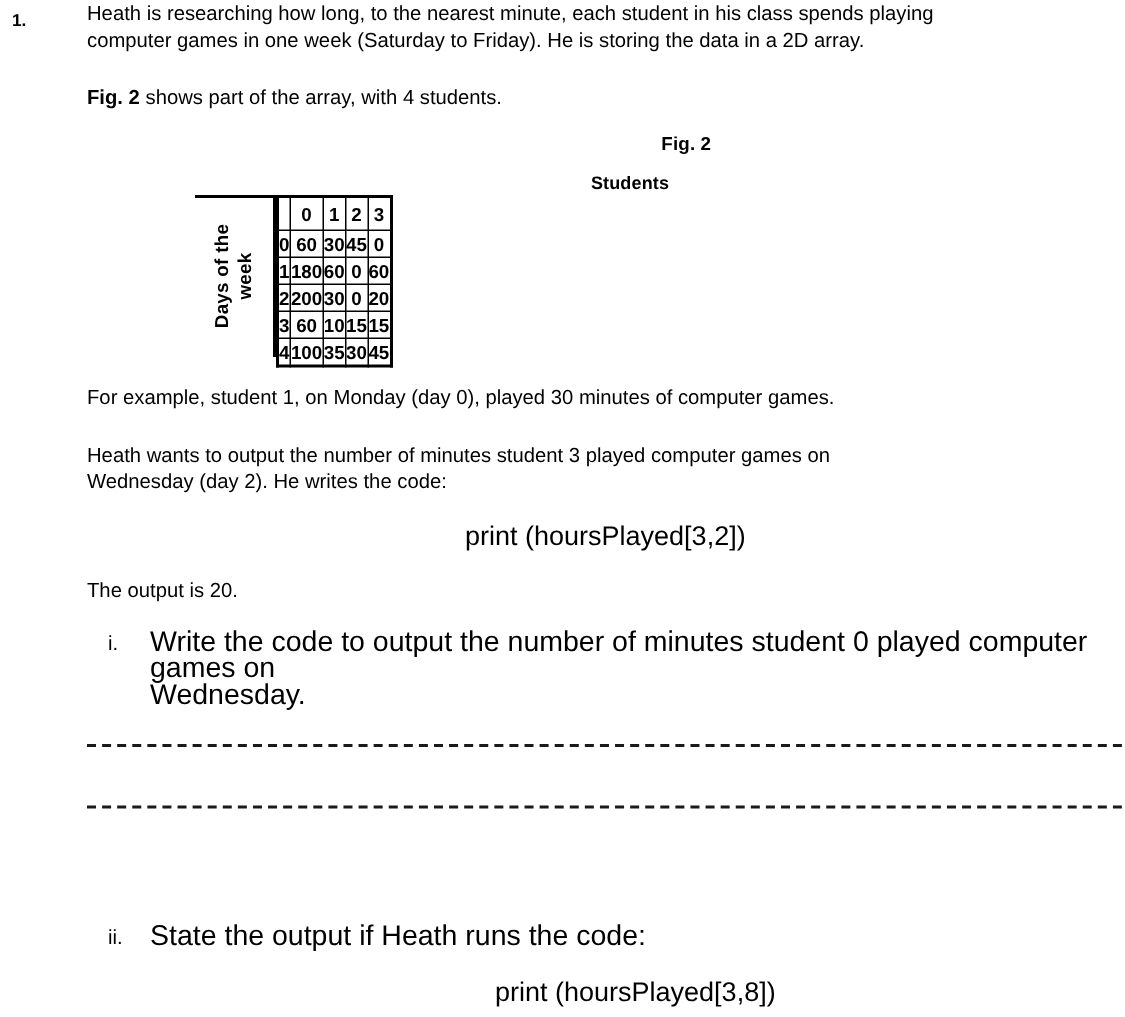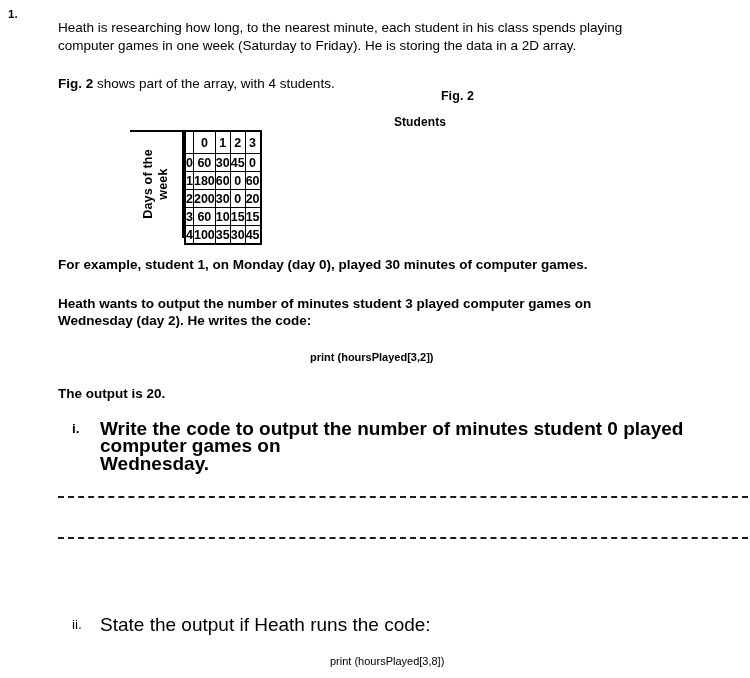--- a/index.html
+++ b/index.html
@@ -31,21 +31,21 @@
     left: 8px;
     top: 6px;
     font-weight: bold;
     font-size: 11.5px;
   }
 
   
   .body-col {
     position: absolute;
     left: 58px;
-    top: 19px;
+    top: 0;
     width: 676px;
   }
 
   .para {
     margin: 0 0 0 0;
     font-size: 13.5px;
     line-height: 17.5px;
   }
   .para.intro { width: 662px; }
   .spacer-16 { height: 17px; }
@@ -140,21 +140,21 @@
   }
   table.grid td.val { width: 111px; }
   table.grid tr.head td {
     font-weight: bold;
     height: 21px;
   }
   table.grid tr.head td.corner { border-top: none; border-left: none; }
 
   
   .code-line {
-    font-size: 11px;
+    font-size: 18px;
     line-height: 17.5px;
   }
   .code-1 { margin-left: 252px; }
   .code-2 { margin-left: 272px; }
 
   
   .roman-item {
     position: relative;
     padding-left: 42px;
   }
@@ -260,21 +260,21 @@
           <td class="idx">4</td>
           <td class="val">100</td>
           <td class="val">35</td>
           <td class="val">30</td>
           <td class="val">45</td>
         </tr>
       </tbody>
     </table>
   </div>
 
-  <div class="body-col" style="top: 256px; font-weight: bold;">
+  <div class="body-col" style="top: 256px;">
 
     <div class="para">For example, student 1, on Monday (day 0), played 30 minutes of computer games.</div>
 
     <div class="spacer-20"></div>
 
     <div class="para">
       <span>Heath wants to output the number of minutes student 3 played computer games on</span>
       <br>
       <span>Wednesday (day 2). He writes the code:</span>
     </div>

